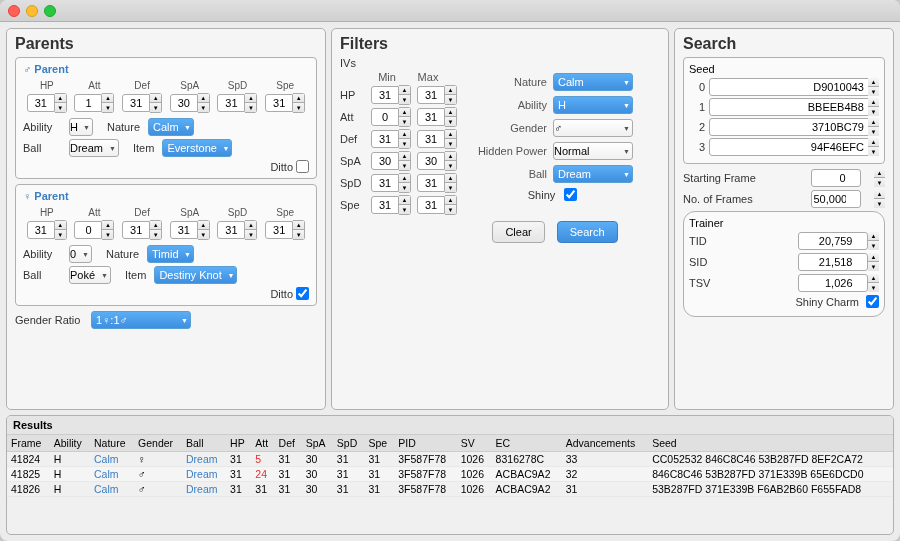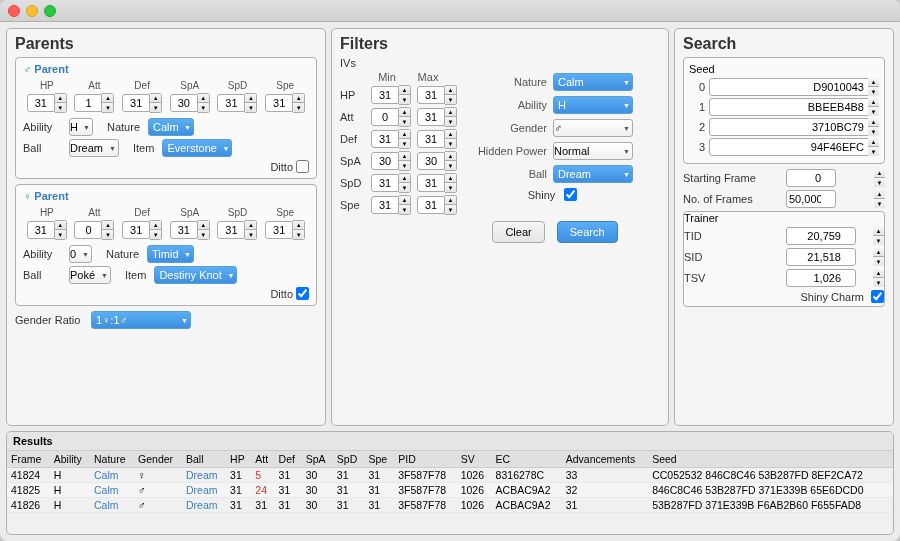--- a/index.html
+++ b/index.html
@@ -231,20 +231,21 @@
       border-radius: 3px;
       background: white;
       text-align: right;
       font-size: 11px;
       padding: 0 14px 0 4px;
     }
     .seed-input-wrap {
       position: relative;
       flex: 1;
       display: flex;
+      justify-content: center;
     }
     .frame-row {
       display: flex;
       align-items: center;
       gap: 4px;
       margin-bottom: 3px;
     }
     .frame-label {
       font-size: 11px;
       color: #333;
@@ -256,34 +257,35 @@
       border: 1px solid #aaa;
       border-radius: 3px;
       background: white;
       text-align: right;
       font-size: 11px;
       padding: 0 14px 0 2px;
     }
     
     .trainer-panel {
       border: 1px solid #b0b0b0;
-      border-radius: 4px;
+      border-radius: 12px;
+      padding: 5px;
       background: #fafafa;
     }
     .trainer-title {
       font-size: 11px;
       font-weight: normal;
       margin-bottom: 3px;
     }
     
     .results-panel {
       background: #f0f0f0;
       border: 1px solid #b0b0b0;
       border-radius: 5px;
-      height: 104px;
+      height: 120px;
       flex-shrink: 0;
       overflow: hidden;
     }
     .results-title {
       font-size: 11px;
       font-weight: bold;
       padding: 3px 6px;
       background: #e5e5e5;
       border-bottom: 1px solid #ccc;
     }

